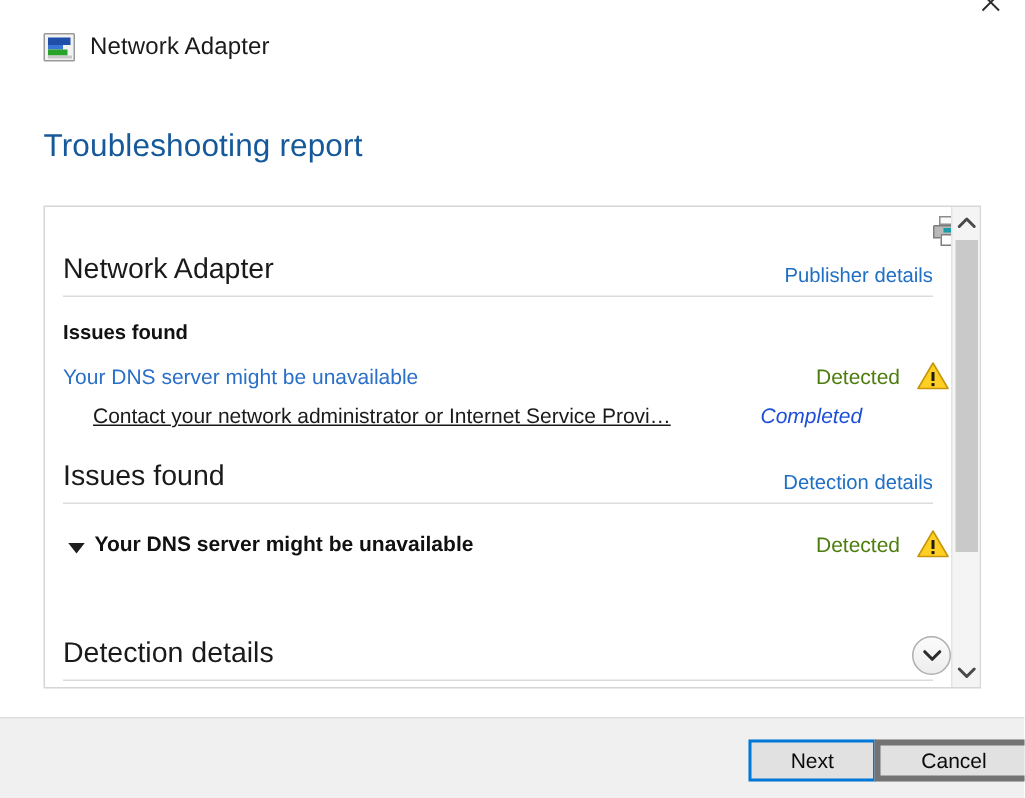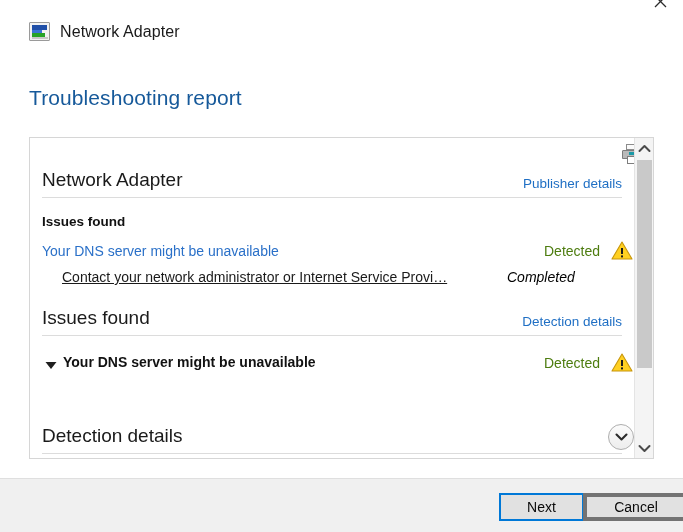--- a/index.html
+++ b/index.html
@@ -217,21 +217,21 @@
     font-size: 14px;
     color: #4d7c0f;
     white-space: nowrap;
     margin-left: 37px;
   }
   .status-italic {
     position: absolute;
     left: 477px;
     font-size: 14px;
     font-style: italic;
-    color: #000000;
+    color: #1d4ed8;
     white-space: nowrap;
   }
   .warn-icon {
     position: absolute;
     left: 581px;
     width: 22px;
     height: 19px;
   }
   .tri-toggle {
     position: absolute;

